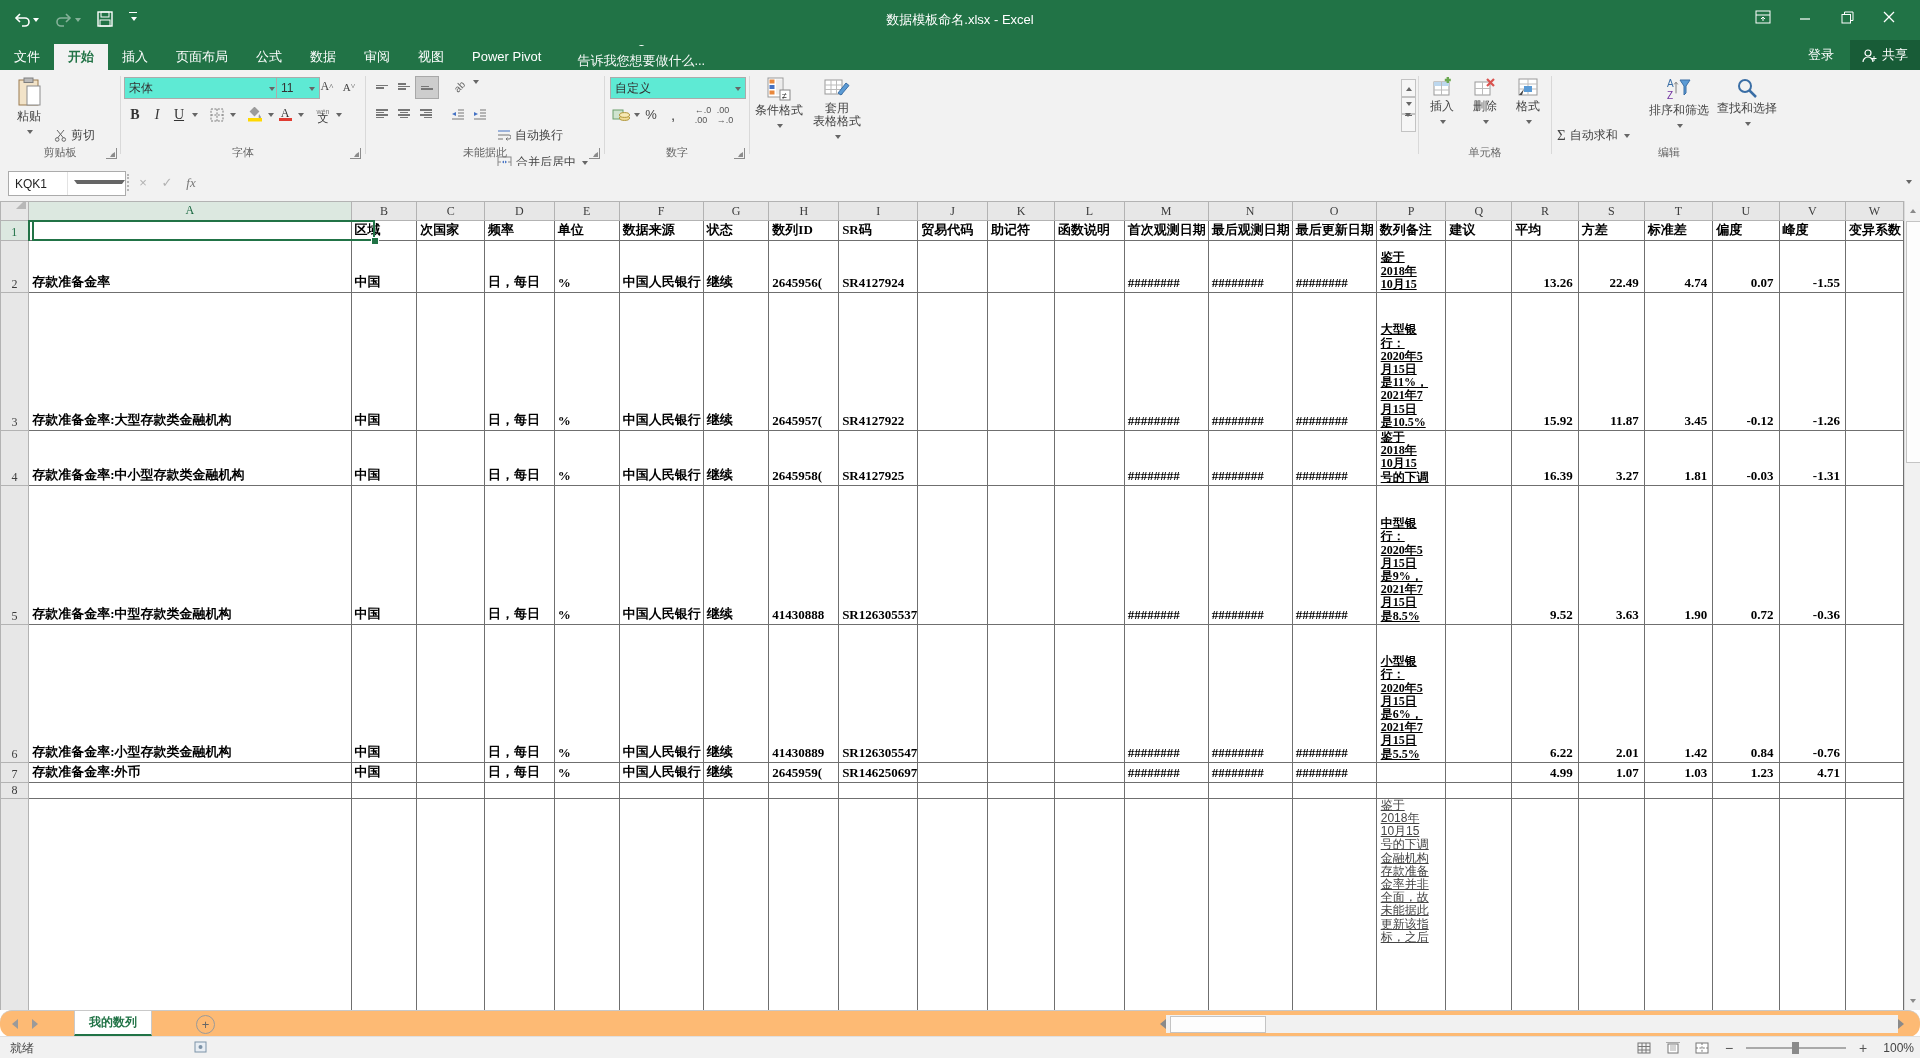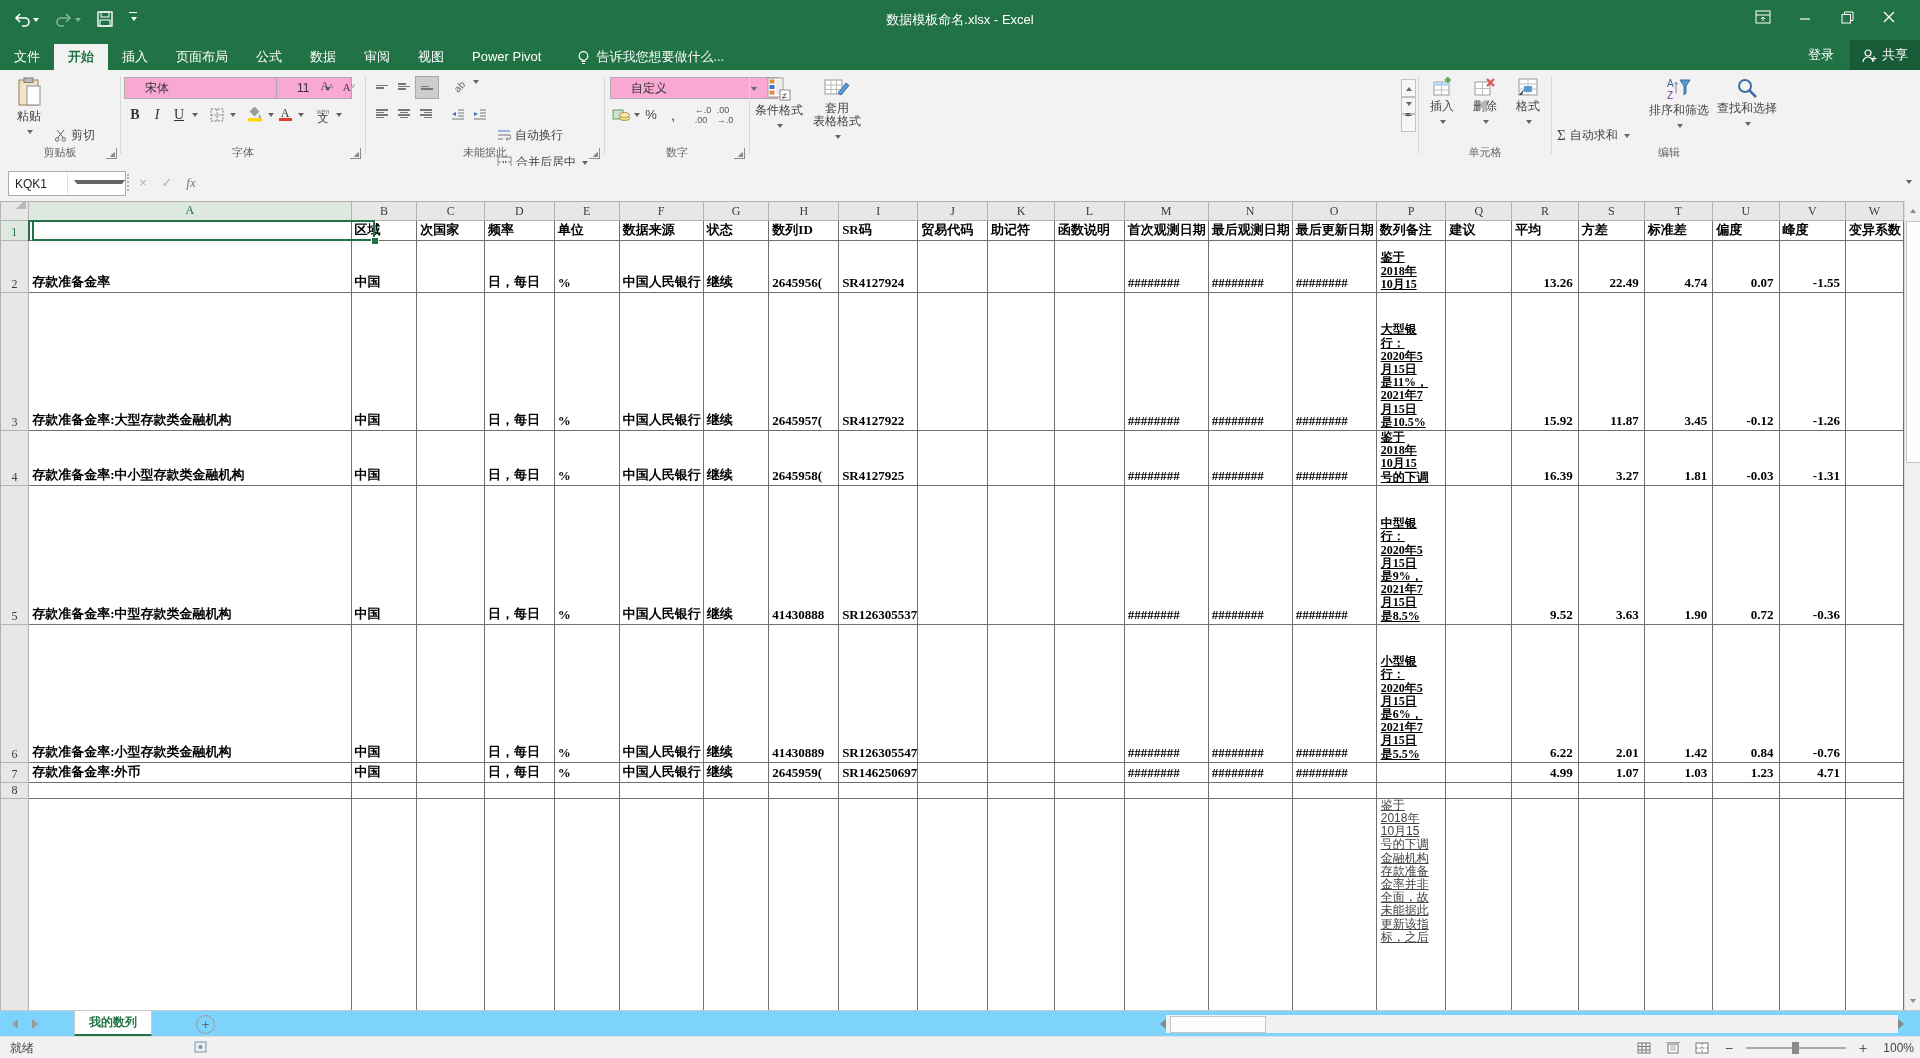--- a/index.html
+++ b/index.html
@@ -15,36 +15,36 @@
        justify-content:center;color:#fff;font-size:13px;pointer-events:none;}
   .winbtns{position:absolute;right:10px;top:0;height:34px;display:flex;}
   .winbtn{width:42px;height:34px;display:flex;align-items:center;justify-content:center;cursor:pointer;}
   .caret{display:inline-block;width:0;height:0;border:3px solid transparent;border-top:4px solid #fff;margin-left:2px;margin-top:4px;}
   .caretg{display:inline-block;width:0;height:0;border:3px solid transparent;border-top:4px solid #666;margin-left:2px;margin-top:4px;}
 
   
   #tabrow{position:absolute;left:0;top:40px;width:1920px;height:30px;background:#217346;display:flex;align-items:flex-end;}
   .rtab{height:26px;line-height:26px;padding:0 14px;color:#fff;font-size:13px;cursor:pointer;}
   .rtab.active{background:#f2f2f2;color:#217346;font-weight:bold;}
-  #tellme{display:flex;align-items:center;gap:6px;color:rgba(255,255,255,.95);font-size:13px;height:26px;margin-left:22px;cursor:pointer;}
+  #tellme{display:flex;align-items:center;gap:6px;color:rgba(255,255,255,.95);font-size:13px;height:26px;margin-left:22px;cursor:pointer;flex-direction:column;}
   #tabrow-right{position:absolute;right:0;top:0;height:30px;display:flex;align-items:center;}
   #signin{color:#fff;font-size:13px;margin-right:16px;cursor:pointer;}
   #sharebtn{height:30px;background:#185c37;color:#fff;display:flex;align-items:center;gap:5px;padding:0 12px;cursor:pointer;font-size:13px;}
 
   
   #ribbon{position:absolute;left:0;top:70px;width:1920px;height:96px;background:#f2f2f2;border-bottom:1px solid #d1d1d1;}
   .group{position:absolute;top:4px;height:88px;}
   .gsep{position:absolute;top:6px;width:1px;height:78px;background:#d9d9d9;}
   .glabel{position:absolute;bottom:2px;left:0;right:0;text-align:center;font-size:11px;color:#666;}
   .launcher{position:absolute;right:1px;bottom:3px;width:10px;height:10px;border-right:1px solid #8c8c8c;border-bottom:1px solid #8c8c8c;cursor:pointer;}
   .launcher:after{content:"";position:absolute;right:1px;bottom:1px;width:0;height:0;border:2px solid transparent;border-right:3px solid #8c8c8c;border-bottom:3px solid #8c8c8c;}
   .biglbl{font-size:12px;color:#444;text-align:center;line-height:13px;white-space:pre-line;}
   .lgbtn{display:flex;flex-direction:column;align-items:center;justify-content:flex-start;gap:3px;padding-top:3px;cursor:pointer;}
   .smbtn{display:flex;align-items:center;gap:4px;height:22px;font-size:12px;color:#444;cursor:pointer;white-space:nowrap;margin-top:48px;}
-  .combo{background:#f9a8d4;border:1px solid #ababab;height:20px;display:flex;align-items:center;justify-content:space-between;padding:0 20px;font-size:12px;color:#333;cursor:pointer;}
+  .combo{background:#5eead4;border:1px solid #ababab;height:20px;display:flex;align-items:center;justify-content:space-between;padding:0 4px;font-size:12px;color:#333;cursor:pointer;}
   .tog{display:flex;align-items:center;justify-content:center;width:22px;height:21px;cursor:pointer;}
   .tog.pressed{background:#cdcdcd;border:1px solid #a8a8a8;}
   .bar{display:block;height:1.5px;background:#777;margin:1px 0;}
   
   #gallery{position:absolute;left:116px;top:5px;width:530px;height:53px;background:#fff;border:1px solid #c3c3c3;display:grid;grid-template-columns:repeat(5,106px);grid-template-rows:26px 26px;}
   .gitem{border-right:1px solid #e0e0e0;border-bottom:1px solid #e0e0e0;display:flex;align-items:center;padding:0 7px;font-size:12px;cursor:pointer;box-sizing:border-box;font-family:"Liberation Sans",sans-serif;}
   .gscroll{position:absolute;left:648px;top:5px;width:15px;height:53px;display:flex;flex-direction:column;}
   .gsbtn{flex:1;border:1px solid #c3c3c3;background:#f6f6f6;display:flex;align-items:center;justify-content:center;cursor:pointer;}
   .tri-up{width:0;height:0;border:3px solid transparent;border-bottom:4px solid #666;}
   .tri-dn{width:0;height:0;border:3px solid transparent;border-top:4px solid #666;}
@@ -82,21 +82,21 @@
   .corner-tri{position:relative;width:100%;height:100%;}
   .corner-tri:after{content:"";position:absolute;right:2px;bottom:2px;width:0;height:0;
       border-left:10px solid transparent;border-bottom:10px solid #b8b8b8;}
   #selbox{position:absolute;border:2px solid #217346;box-sizing:border-box;pointer-events:none;z-index:5;}
   #selhandle{position:absolute;width:6px;height:6px;background:#217346;border:1px solid #fff;z-index:6;pointer-events:none;}
 
   
   #vscroll{position:absolute;left:1904px;top:201px;width:16px;height:809px;background:#f1f1f1;border-left:1px solid #dadada;}
   .sbtn{position:absolute;left:0;width:16px;height:16px;display:flex;align-items:center;justify-content:center;cursor:pointer;}
   #vthumb{position:absolute;left:1px;top:20px;width:13px;height:240px;background:#fdfdfd;border:1px solid #c4c4c4;cursor:pointer;}
-  #tabstrip{position:absolute;left:0;top:1010px;width:1920px;height:26px;background:#7dd3fc;border-top:1px solid #c9c9c9;}
+  #tabstrip{position:absolute;left:0;top:1010px;width:1920px;height:26px;background:#fdba74;border-top:1px solid #c9c9c9;border-radius:12px;}
   .navtri{width:0;height:0;border:5px solid transparent;cursor:pointer;}
   #sheettab{position:absolute;left:74px;top:0;height:25px;background:#fff;color:#217346;font-weight:bold;
       display:flex;align-items:center;padding:0 14px;border-left:1px solid #c9c9c9;border-right:1px solid #c9c9c9;
       border-bottom:2px solid #217346;box-sizing:border-box;cursor:pointer;font-size:12px;}
   #addsheet{position:absolute;left:196px;top:4px;width:17px;height:17px;border:1px solid #9a9a9a;border-radius:50%;
       color:#666;display:flex;align-items:center;justify-content:center;font-size:13px;line-height:1;cursor:pointer;}
   #hscroll{position:absolute;left:1160px;top:4px;width:744px;height:18px;display:flex;align-items:center;}
   #htrack{position:relative;flex:1;height:18px;background:#f1f1f1;}
   #hthumb{position:absolute;left:4px;top:1px;width:94px;height:15px;background:#fdfdfd;border:1px solid #c4c4c4;cursor:pointer;}
   #statusbar{position:absolute;left:0;top:1036px;width:1920px;height:22px;background:#f1f1f1;border-top:1px solid #e0e0e0;}

